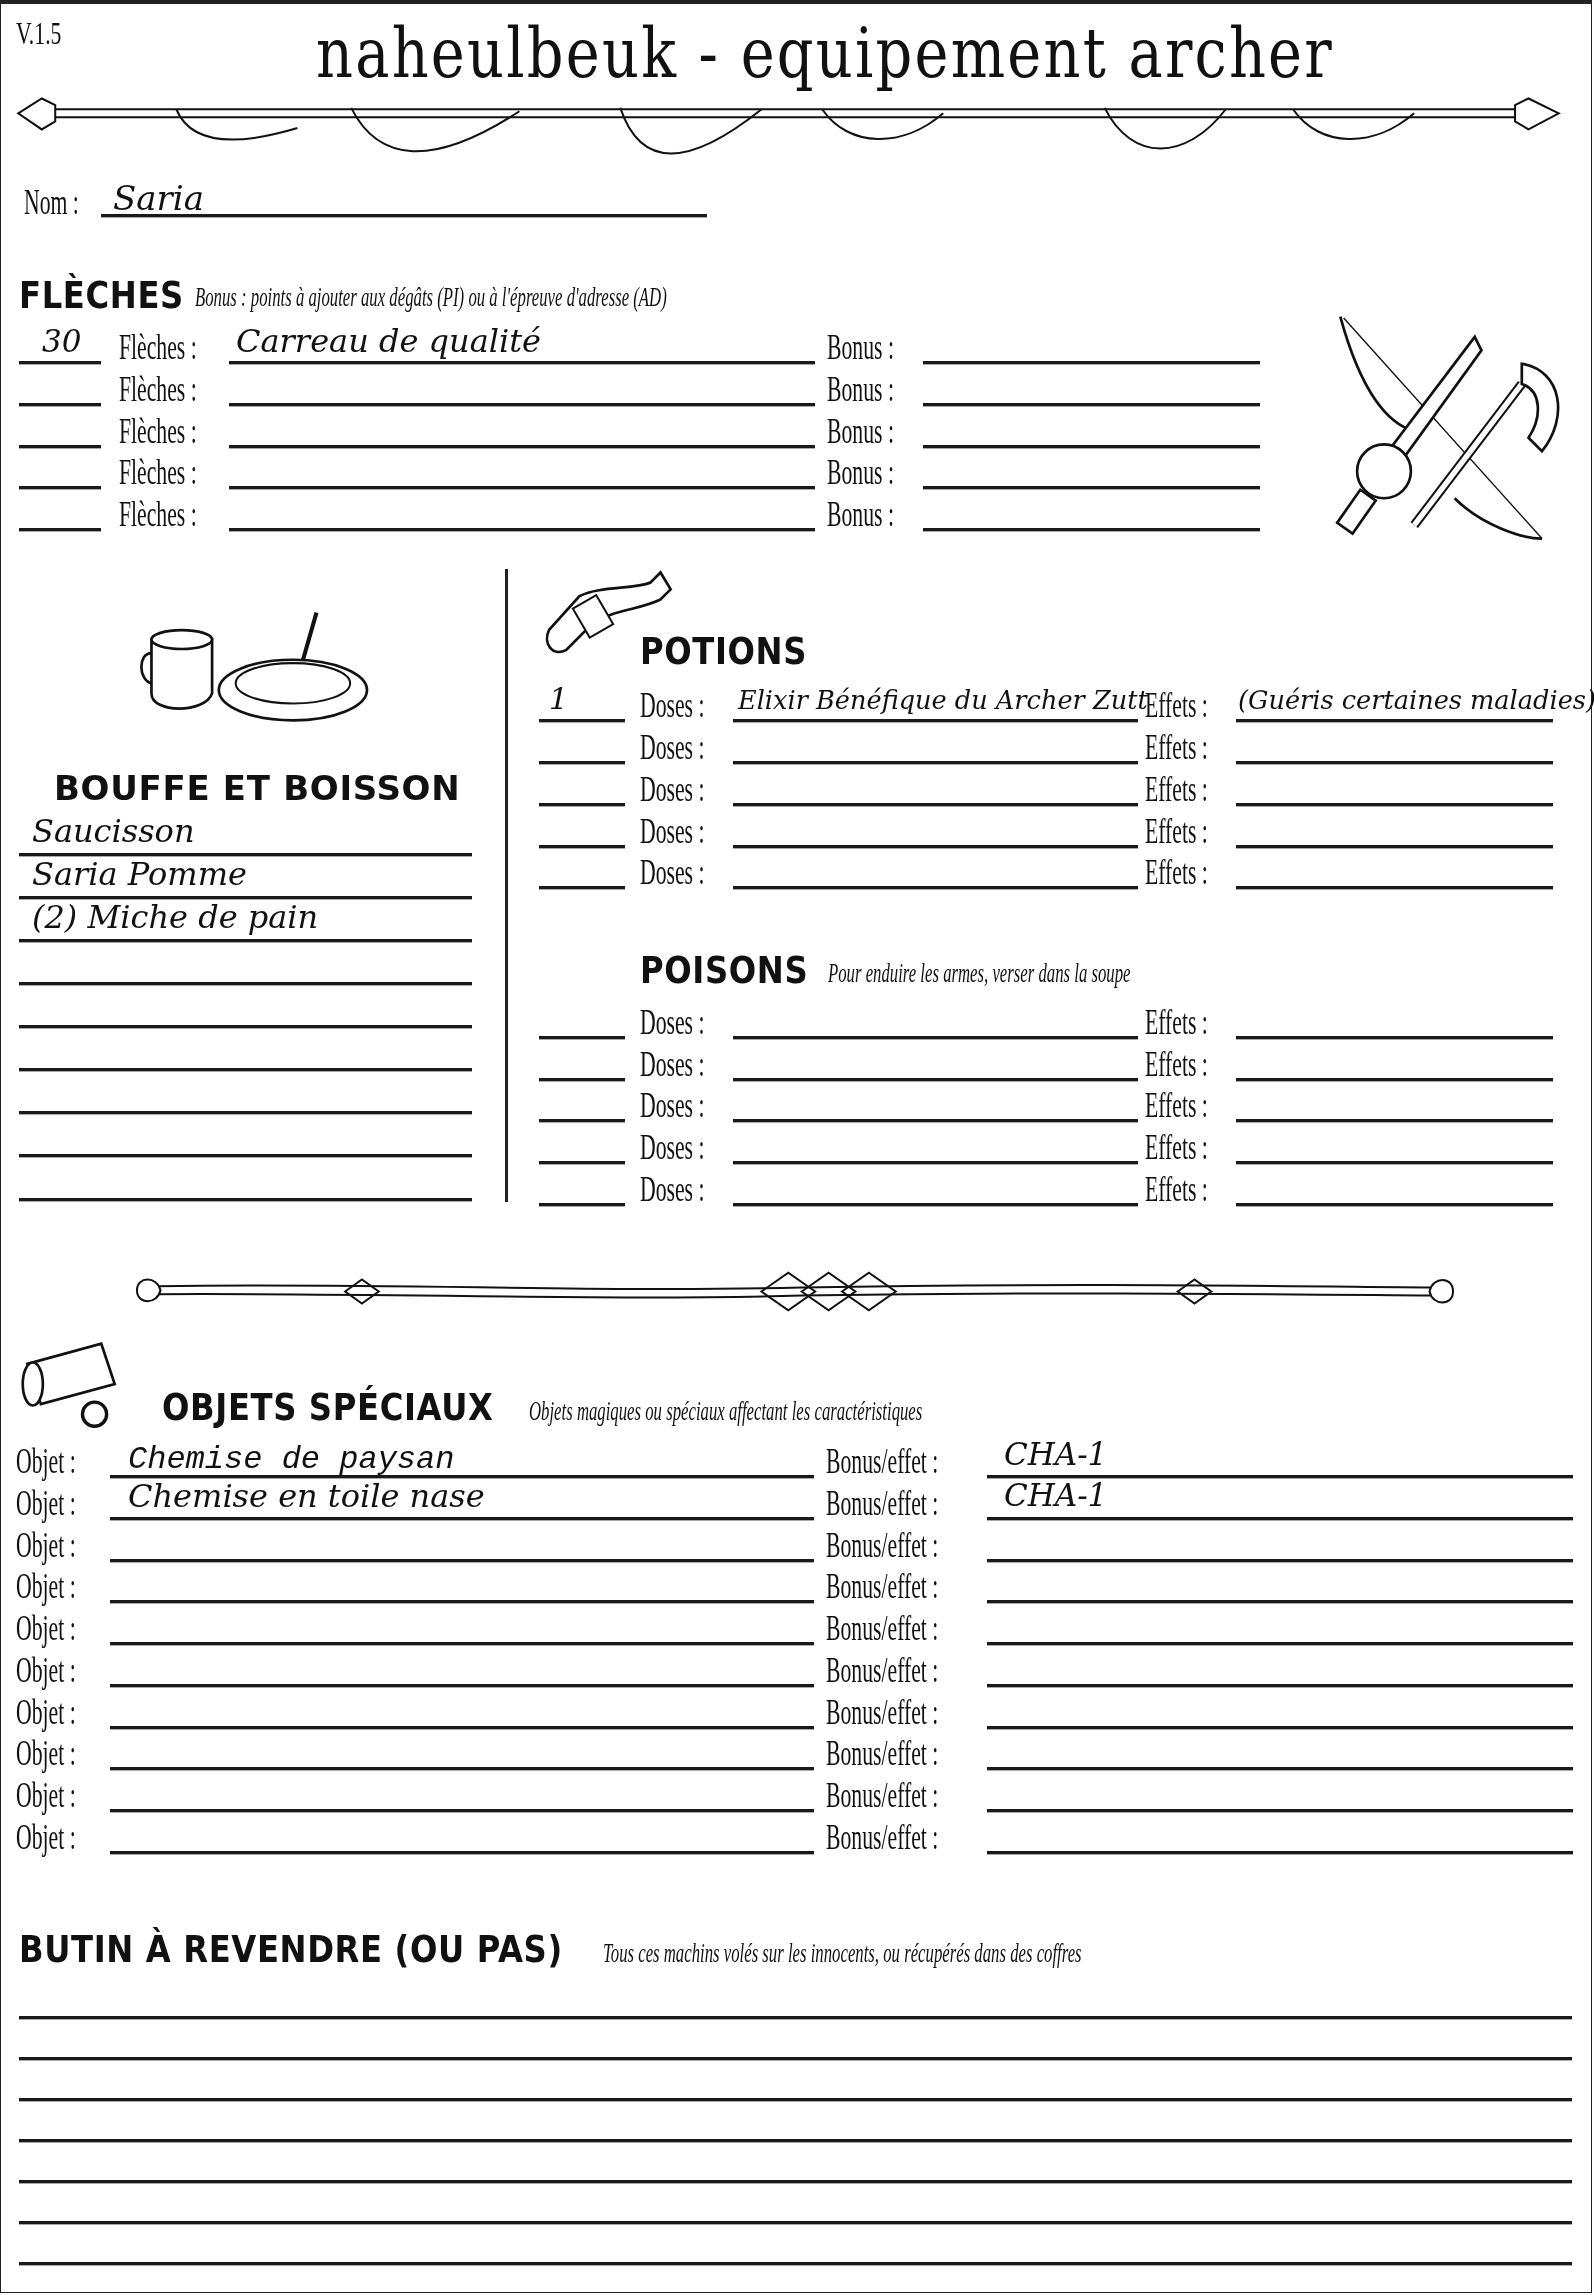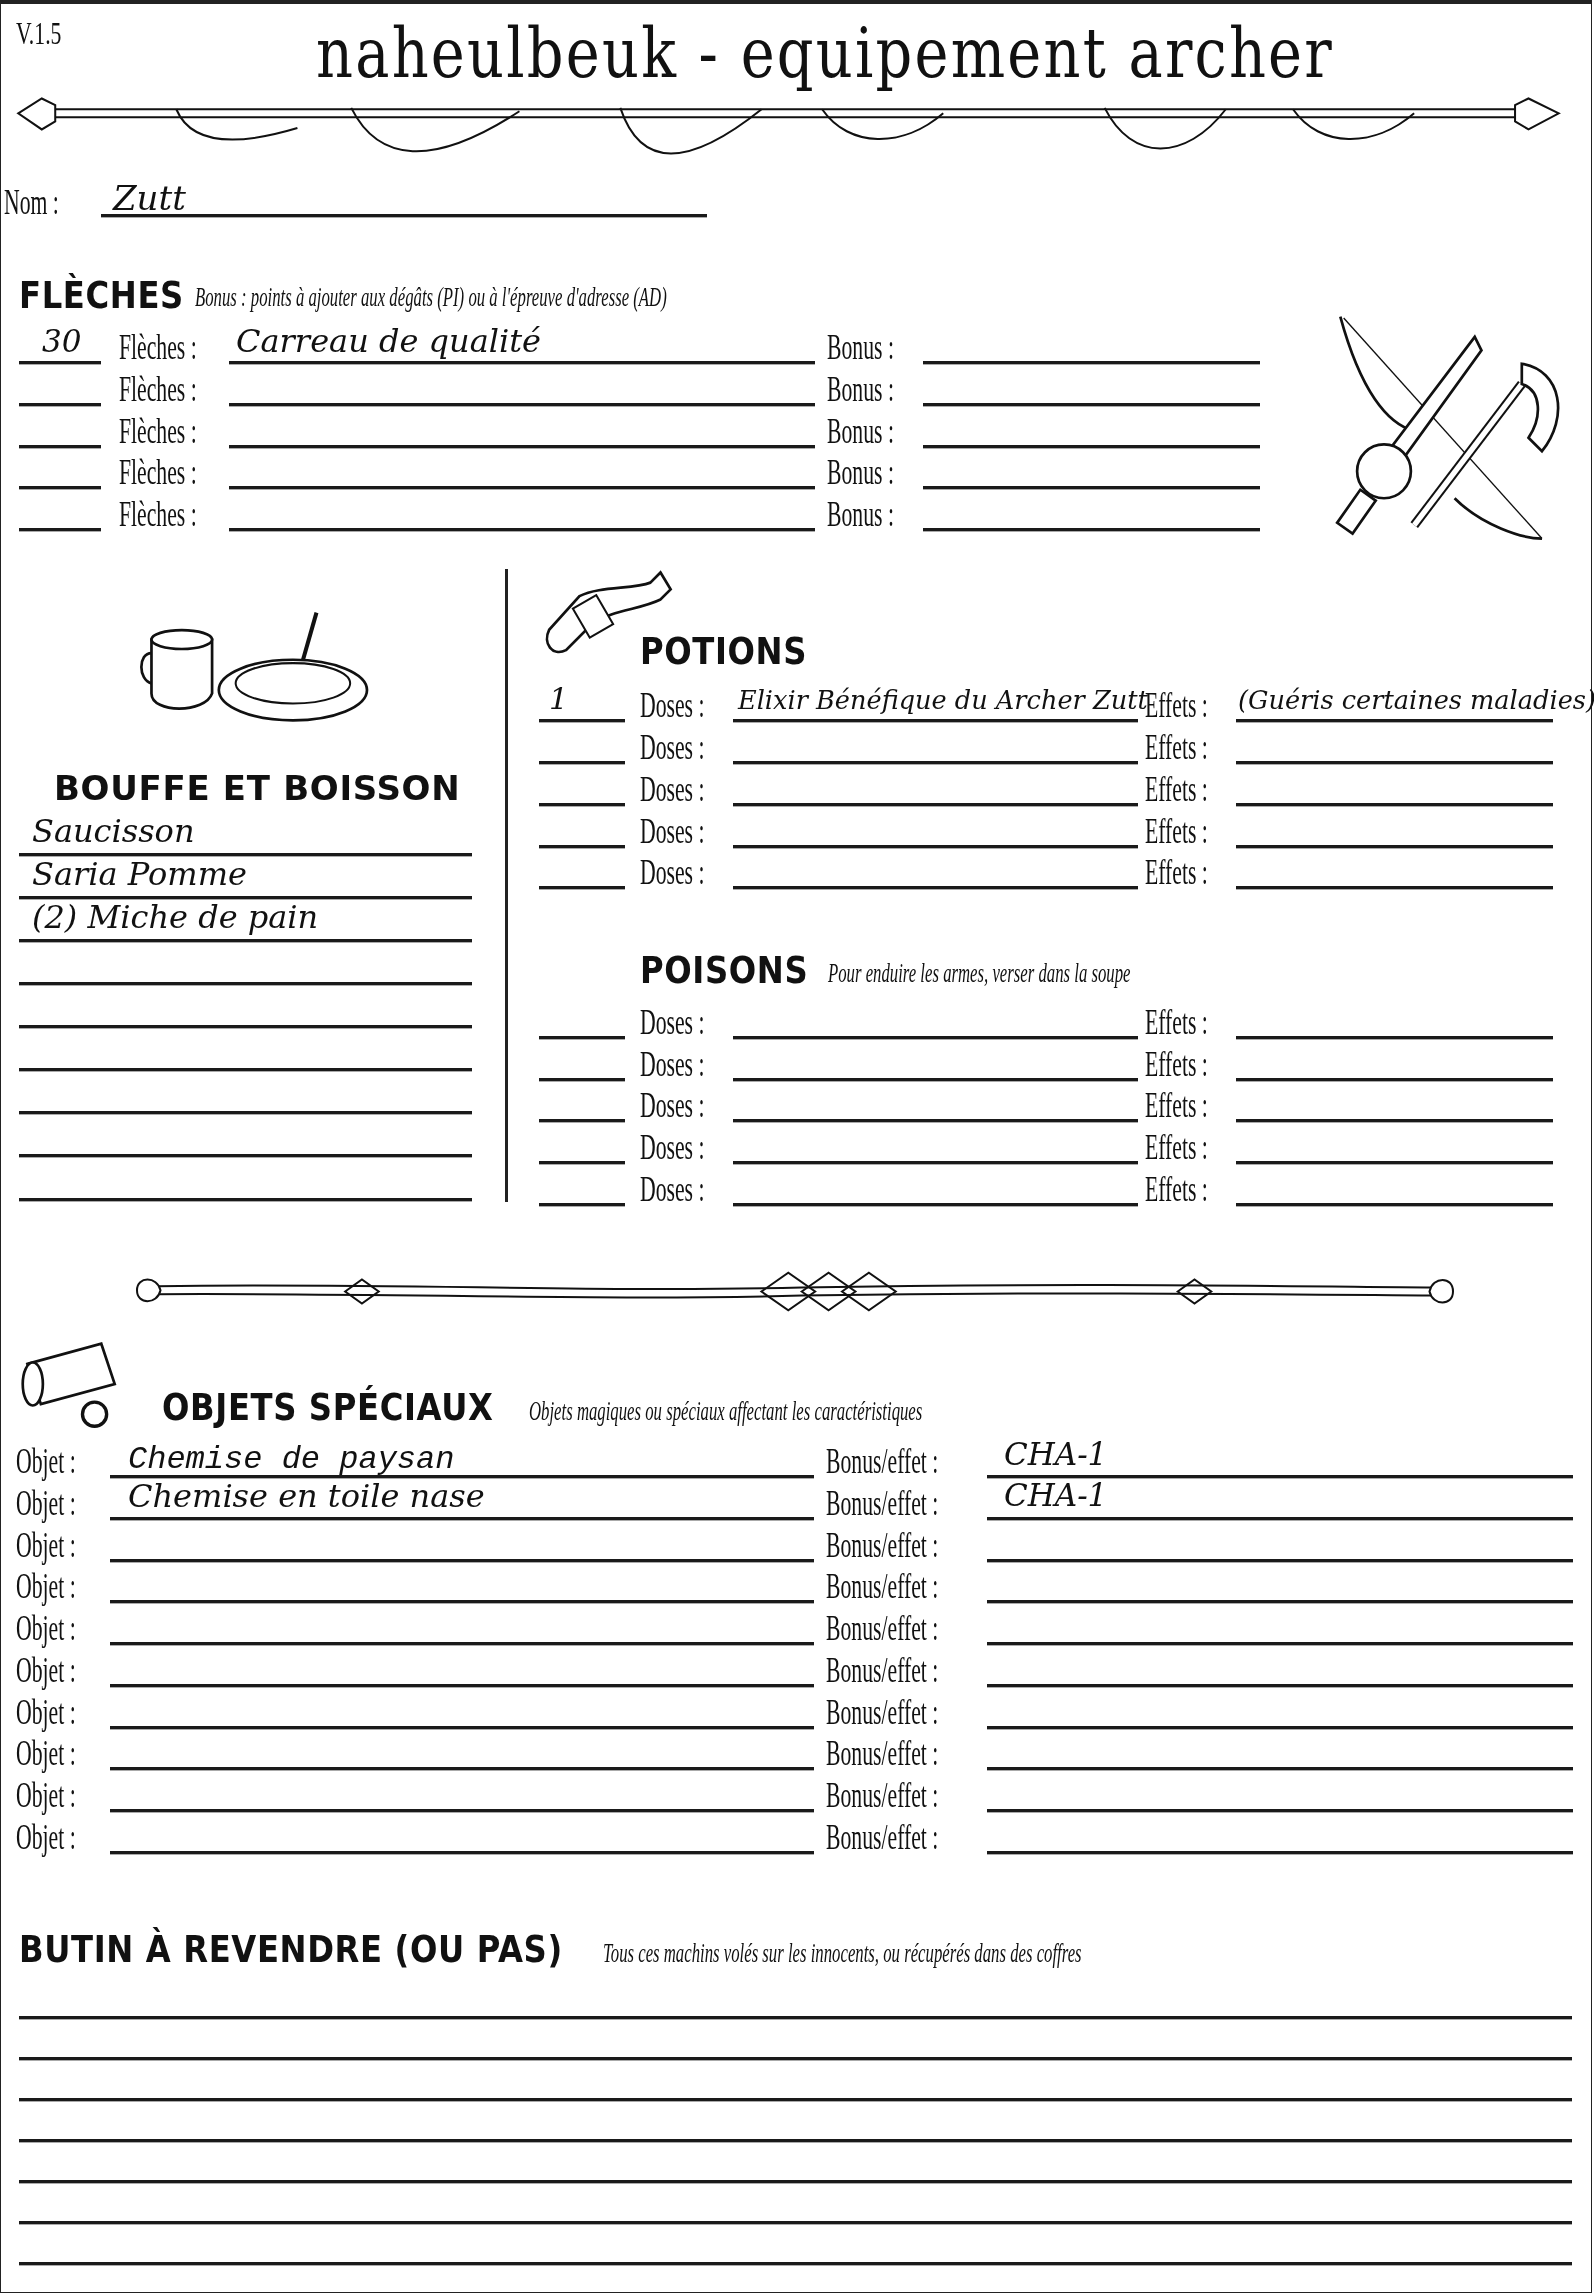--- a/index.html
+++ b/index.html
@@ -38,23 +38,23 @@
   <path d="M5 48 L40 26 L60 36 L60 60 L40 72 Z" fill="#fff" stroke="#111" stroke-width="3"></path>
   <path d="M2295 48 L2250 26 L2230 36 L2230 60 L2250 72 Z" fill="#fff" stroke="#111" stroke-width="3"></path>
   <path d="M240 42 C260 90 320 100 420 70" fill="none" stroke="#111" stroke-width="3"></path>
   <path d="M500 40 C540 120 620 130 750 45" fill="none" stroke="#111" stroke-width="3"></path>
   <path d="M900 40 C930 130 1000 130 1110 42" fill="none" stroke="#111" stroke-width="3"></path>
   <path d="M1200 42 C1240 100 1320 100 1380 48" fill="none" stroke="#111" stroke-width="3"></path>
   <path d="M1620 40 C1660 120 1740 120 1800 42" fill="none" stroke="#111" stroke-width="3"></path>
   <path d="M1900 42 C1940 100 2020 100 2080 48" fill="none" stroke="#111" stroke-width="3"></path>
 </svg>
 
-<div class="label" style="left:4px;top:185px;text-decoration:underline;"><span class="c">Nom :</span></div>
+<div class="label" style="left:24px;top:185px;text-decoration:underline;"><span class="c">Nom :</span></div>
 <div class="rule" style="left:101px;top:214px;width:606px;"></div>
-<div class="val hand" style="left:113px;top:181px;font-size:34px;">Zutt</div>
+<div class="val hand" style="left:113px;top:181px;font-size:34px;">Saria</div>
 
 <div class="head narrow" style="left:19px;top:276px;font-size:38px;">FLÈCHES</div>
 <div class="sub" style="left:195px;top:284px;">Bonus : points à ajouter aux dégâts (PI) ou à l'épreuve d'adresse (AD)</div>
 
 <div id="fleches-rows">
     <div>
       <div class="rule" style="left:19px;top:361px;width:82px;"></div>
       <div class="val hand" style="left:42px;top:326px;font-size:31px;">30</div>
       <div class="label" style="left:119px;top:330px;"><span class="c">Flèches :</span></div>
       <div class="rule" style="left:229px;top:361px;width:586px;"></div>

